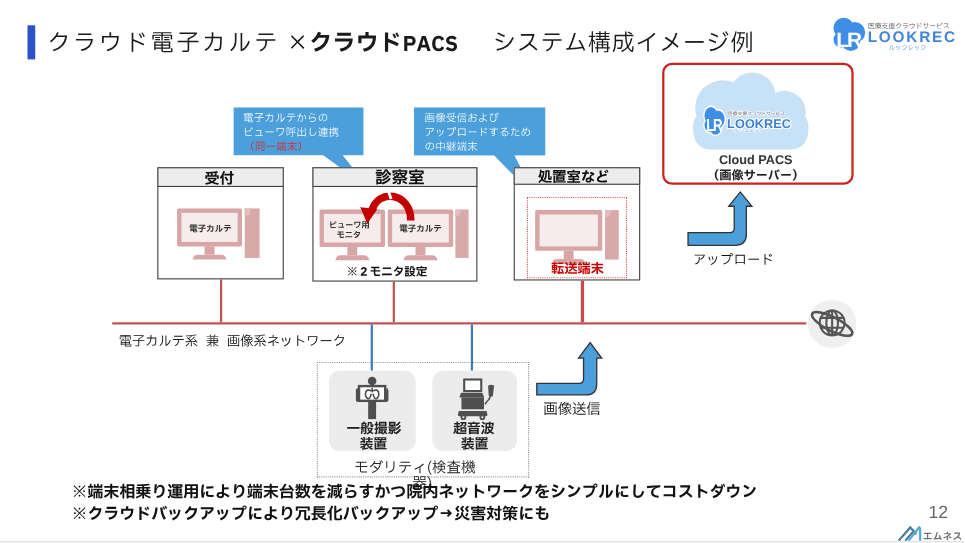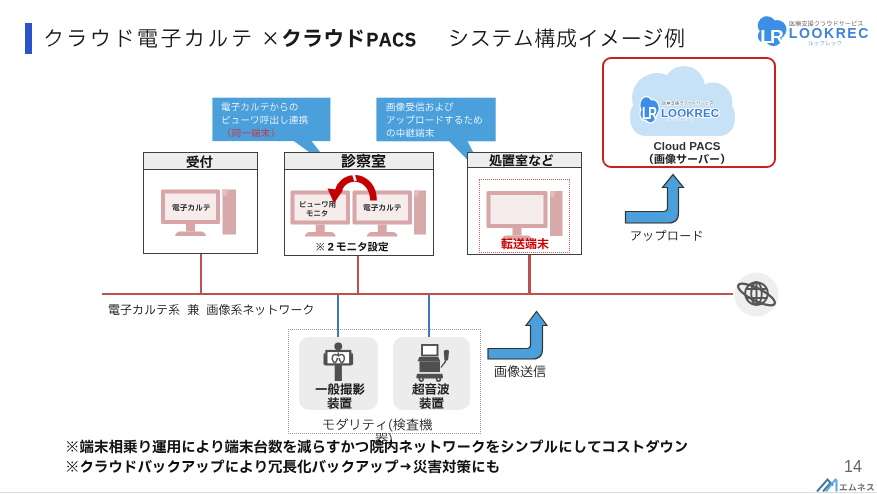--- a/index.html
+++ b/index.html
@@ -721,21 +721,21 @@
       <use href="#b30d7" x="22000"></use>
       <use href="#b2192" x="23000"></use>
       <use href="#b707d" x="24000"></use>
       <use href="#b5bb3" x="25000"></use>
       <use href="#b5bfe" x="26000"></use>
       <use href="#b7b56" x="27000"></use>
       <use href="#b306b" x="28000"></use>
       <use href="#b3082" x="29000"></use>
     </g>
   </svg>
-<div class="a" style="left:844px;top:457.5px;width:30px;height:18px;font:16px &quot;Liberation Sans&quot;,sans-serif;color:#666">14</div>
+<div class="a" style="left:844px;top:457.5px;width:30px;height:18px;font:16px &quot;Liberation Sans&quot;,sans-serif;color:#666">12</div>
 <svg class="a" style="left:814px;top:477px" width="63" height="16" viewBox="0 0 63 16">
 <g fill="none" stroke-width="2">
 <path d="M3,14.5 L13.5,2.5 L19,8.5" stroke="#48799F"></path>
 <path d="M9,14.5 L16,6.5" stroke="#48799F"></path>
 <path d="M12,14.5 L21.5,2.5 L22.5,3.5 V14.5" stroke="#56AADF"></path>
 </g>
   </svg>
 <svg style="position:absolute;left:839.0px;top:481.4px;overflow:visible" width="38" height="13">
     <g fill="#707070" transform="translate(0 9.6) scale(0.0087 -0.0087)">
       <use href="#b30a8" x="0"></use>

